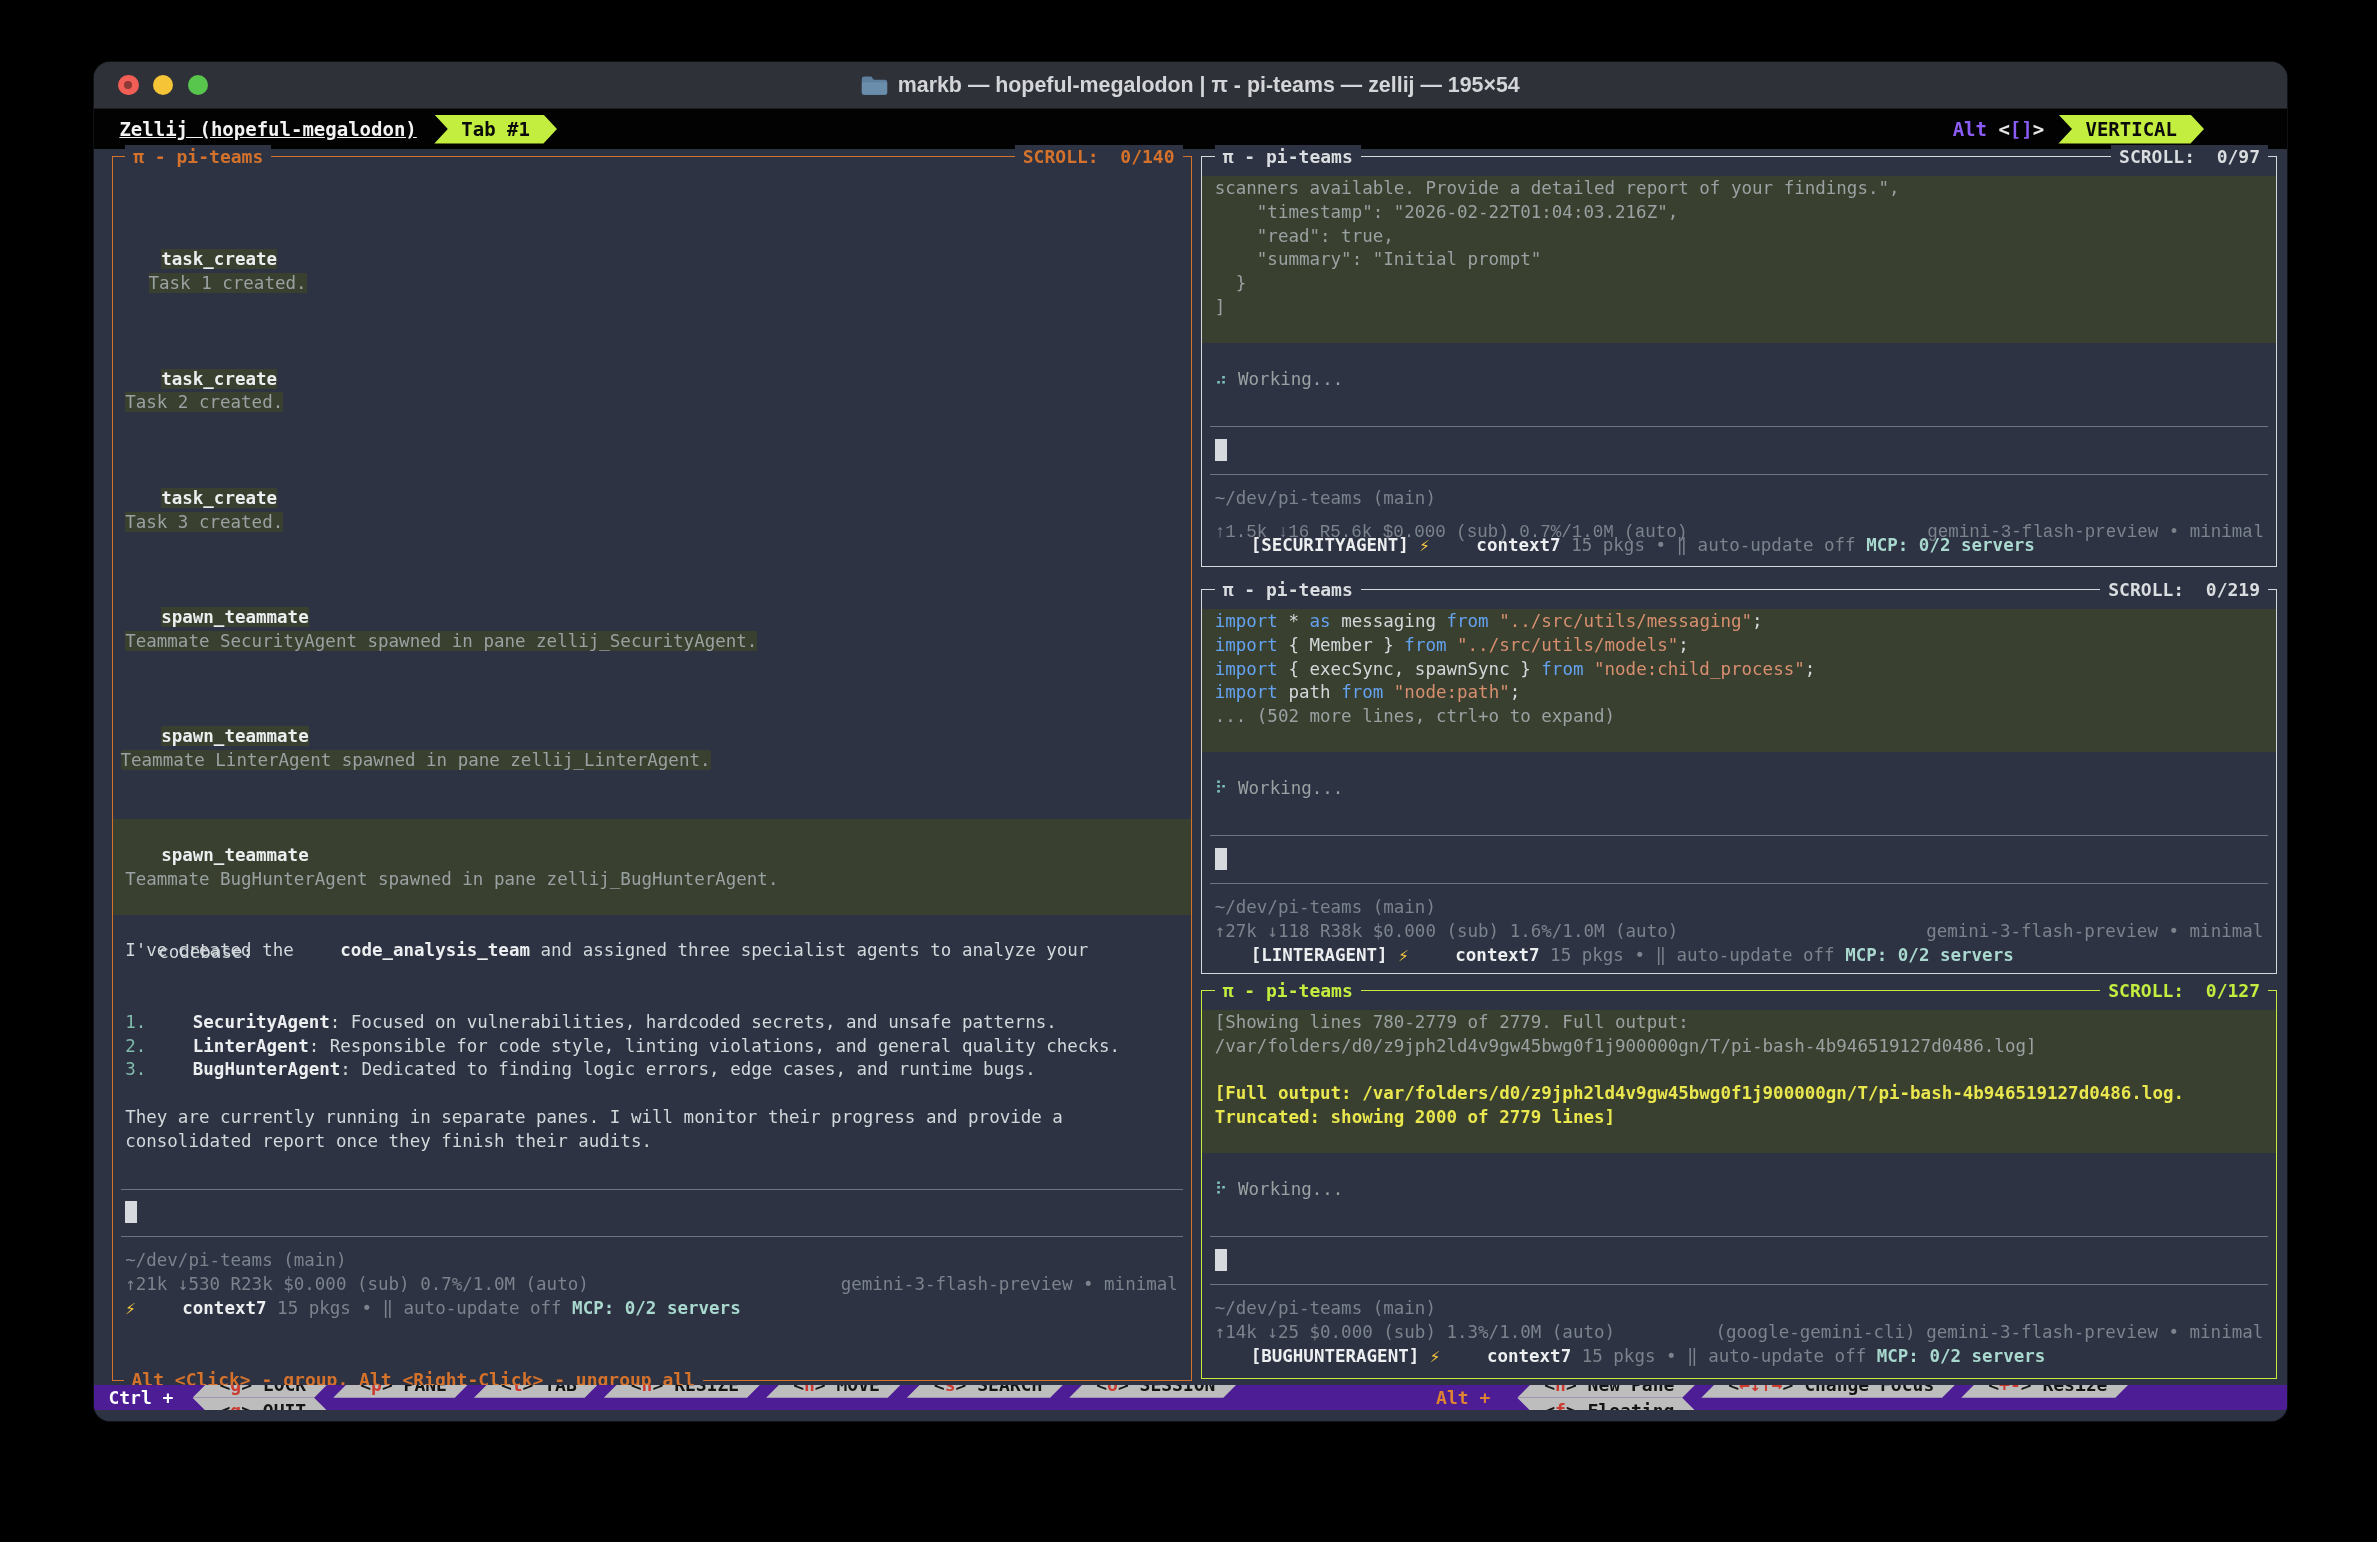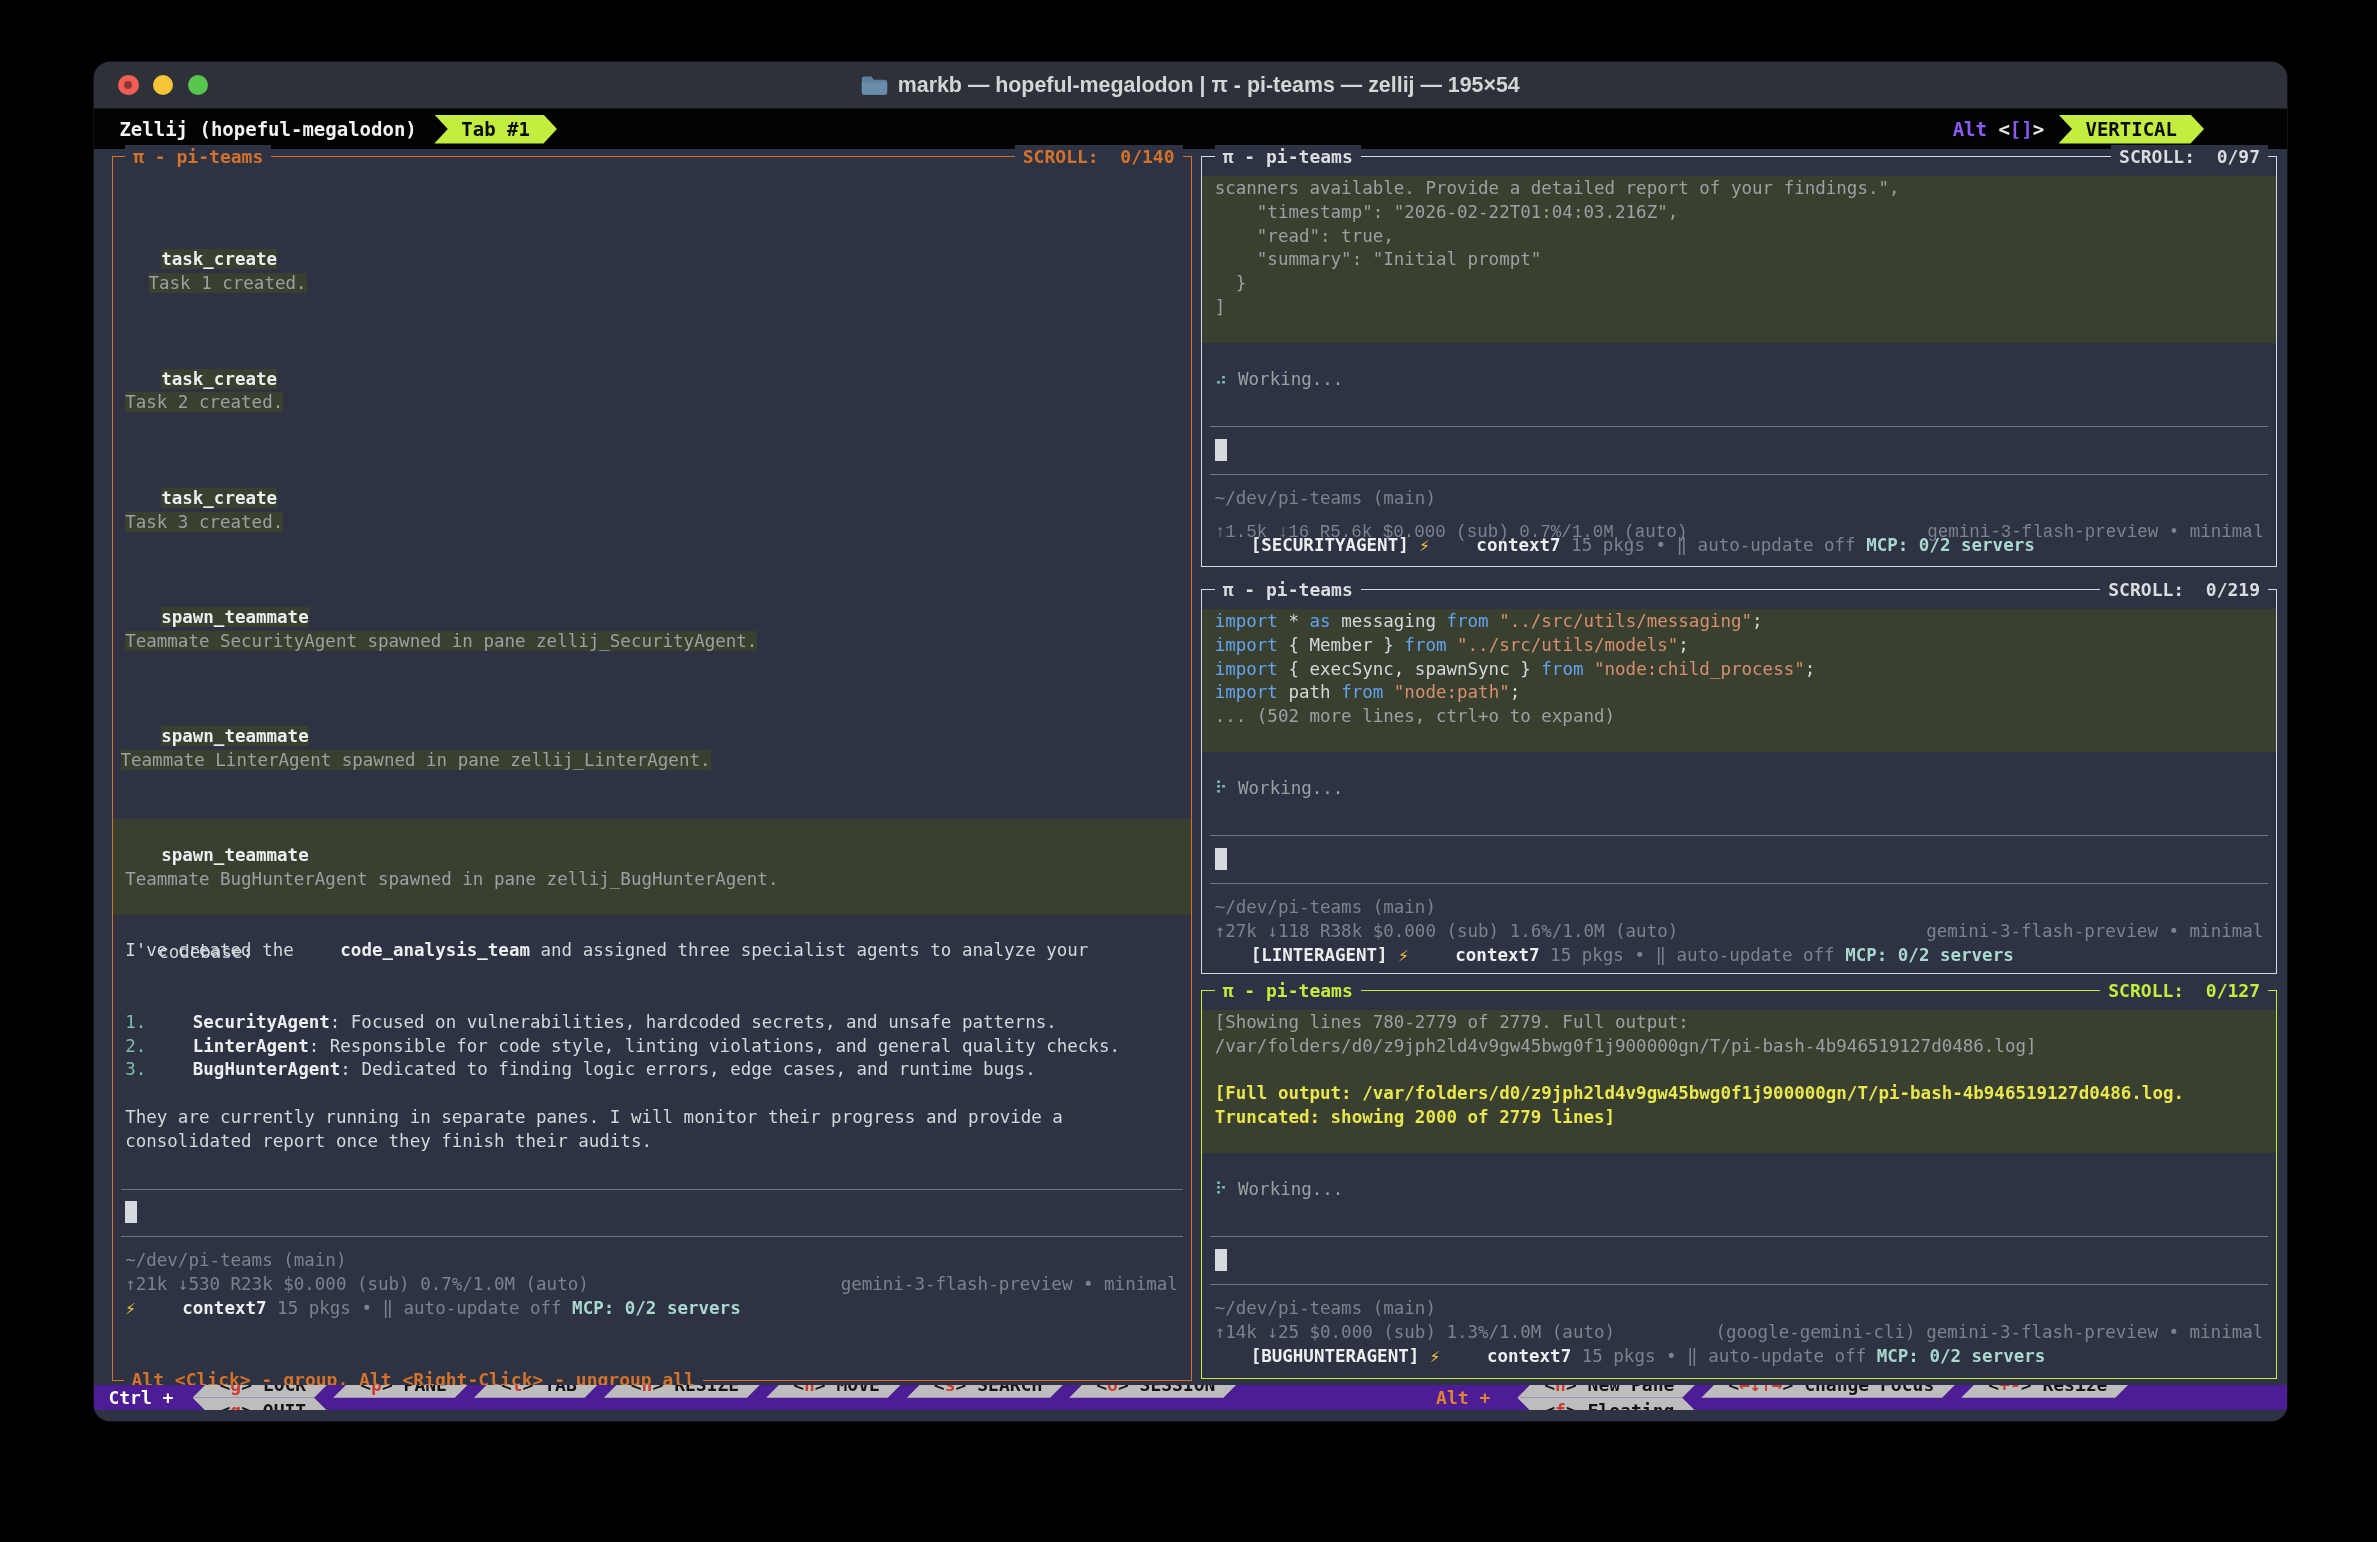--- a/index.html
+++ b/index.html
@@ -14,21 +14,21 @@
   .light.red{background:#f15e56;position:relative;}
   .light.red::after{content:"";position:absolute;left:6.4px;top:6.4px;width:8px;height:8px;border-radius:50%;background:#8d3a36;}
   .light.yellow{background:#f5c437;}
   .light.green{background:#58c64c;}
   .wtitle{display:flex;justify-content:center;align-items:center;height:100%;gap:9.5px;
           color:#d3d5d8;font-family:"Liberation Sans",sans-serif;font-size:21.4px;font-weight:700;}
   .foldericon{width:27px;height:20.6px;display:inline-block;}
   
   .tabbar{position:relative;height:40px;background:#020202;display:flex;align-items:center;
           font-size:19px;font-weight:700;color:#f2f2f2;}
-  .session-name{padding-left:25.4px;white-space:pre;}
+  .session-name{padding-left:25.4px;white-space:pre;text-decoration:underline;}
   .ribbon{display:inline-block;background:#c3ee3f;color:#0b0b0b;font-weight:700;
           line-height:29px;padding:0 27px;margin-left:17.5px;
           clip-path:polygon(0 0,calc(100% - 13.5px) 0,100% 50%,calc(100% - 13.5px) 100%,0 100%,13.5px 50%);}
   .tab-right{margin-left:auto;display:flex;align-items:center;padding-right:83px;white-space:pre;}
   .alt-orange{color:#8b5cf6;font-weight:700;}
   .alt-white{color:#e8e8e8;font-weight:700;}
   
   .content{position:relative;height:1236px;background:#2d3343;font-size:17.5px;}
   .pane{position:absolute;border:1.6px solid;background:#2d3343;}
   .pane.orange{border-color:#d4722c;}

